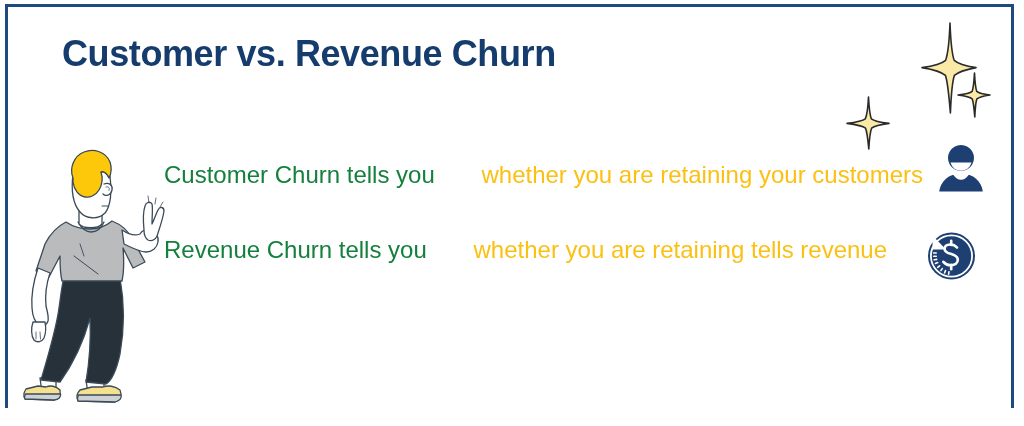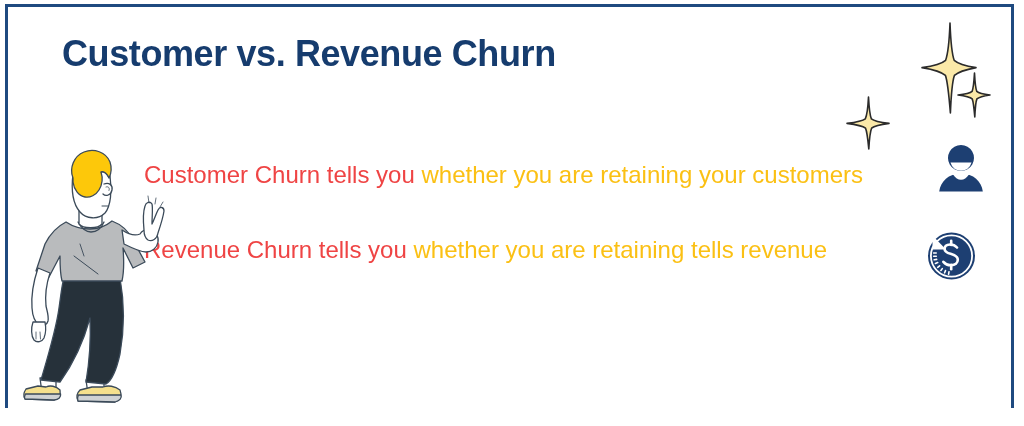--- a/index.html
+++ b/index.html
@@ -40,22 +40,22 @@
   }
   .statement {
     position: absolute;
     font-size: 24px;
     white-space: nowrap;
     font-family: "Liberation Sans", sans-serif;
     line-height: 1;
   }
   #statement-customer { left: 144px; top: 163px; }
   #statement-revenue  { left: 144px; top: 238px; }
-  .seg-navy   { color: #ef4444; }
-  .seg-yellow { color: #fbc014; }
+  .seg-navy   { color: #15803d; margin-left: 20px; }
+  .seg-yellow { color: #fbc014; margin-left: 40px; }
 
   
   .sparkle { position: absolute; }
   #sparkle-large { left: 921px; top: 22px;  width: 56px;  height: 92px; }
   #sparkle-small { left: 957px; top: 72px;  width: 34px;  height: 46px; }
   #sparkle-mid   { left: 846px; top: 96px;  width: 44px;  height: 54px; }
 
   
   #icon-person { position: absolute; left: 935px; top: 142px; width: 52px; height: 52px; }
   #icon-revenue { position: absolute; left: 921px; top: 226px; width: 58px; height: 58px; }

